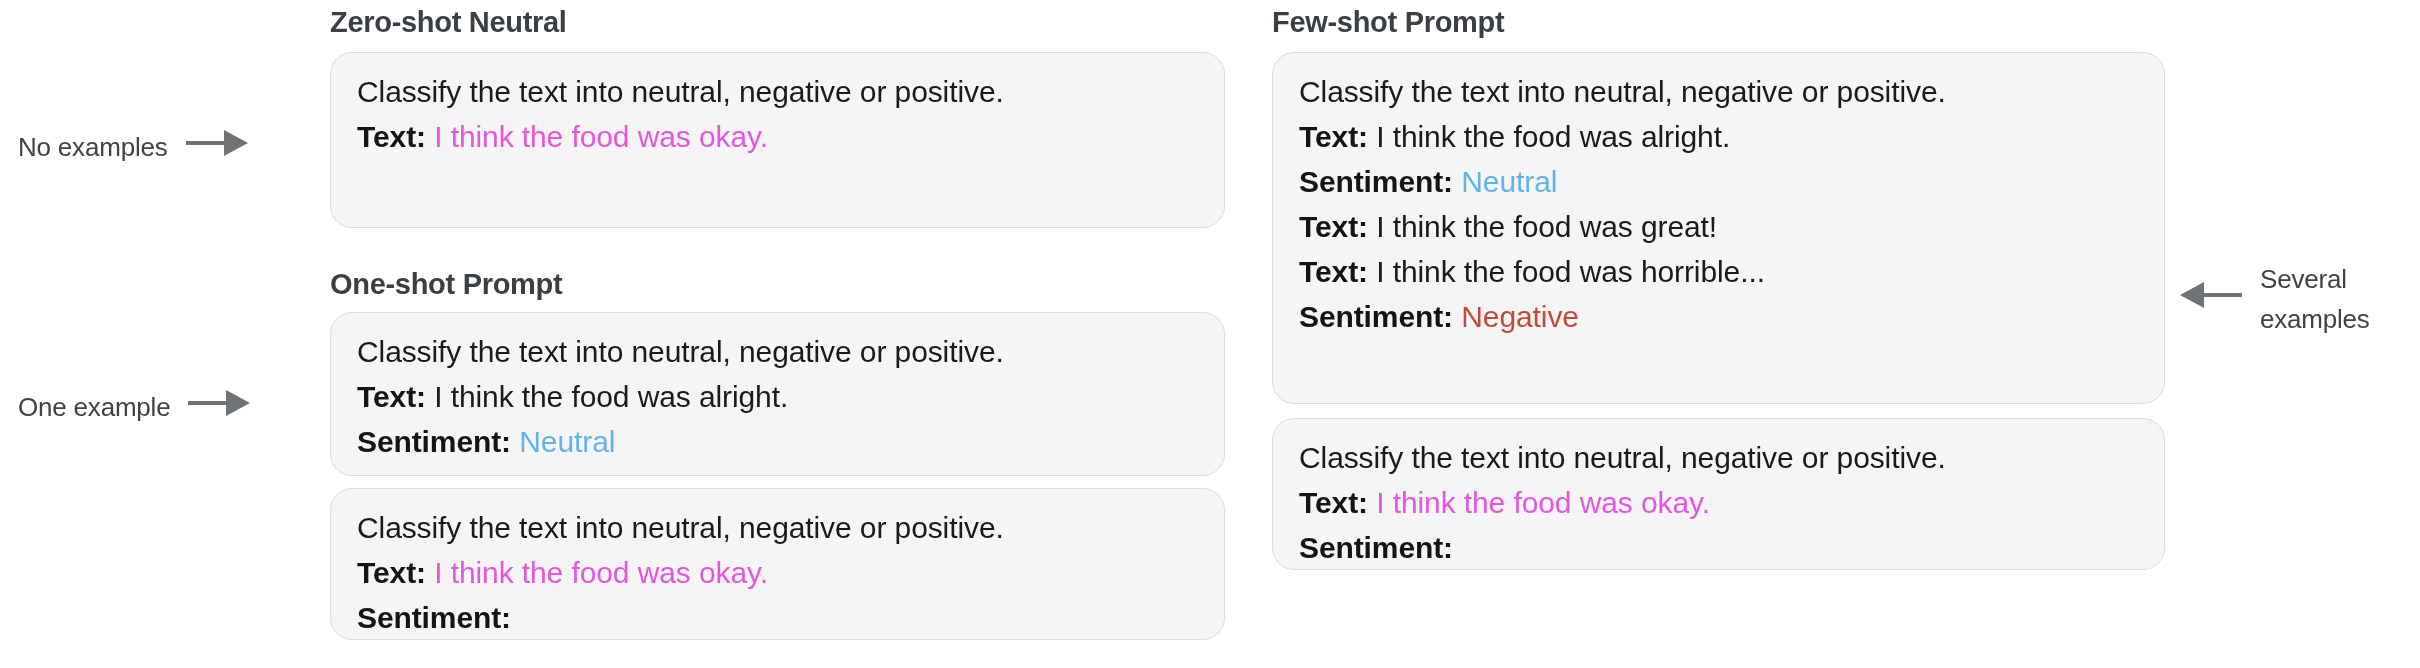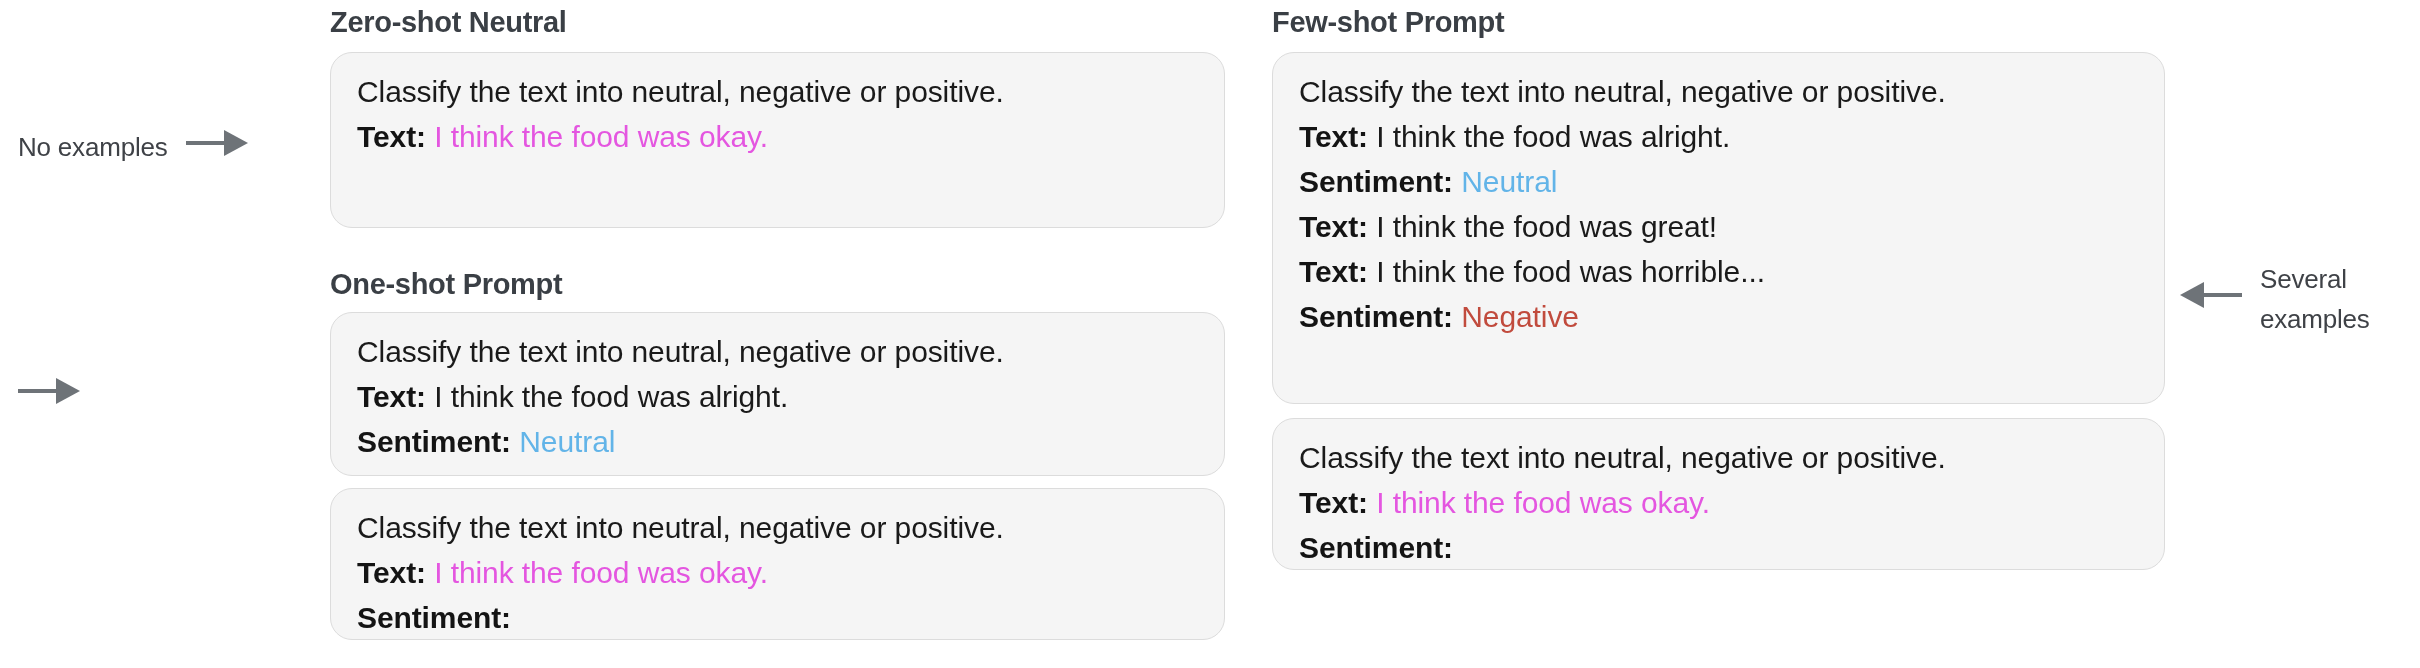--- a/index.html
+++ b/index.html
@@ -120,20 +120,21 @@
   </div>
   <div class="prompt-line">
     <span class="lbl">Text:</span> 
     <span class="val-query">I think the food was okay.</span>
   </div>
 </div>
 
 <div class="section-title" style="left:330px; top:268px;">One-shot Prompt</div>
 
 <div class="anno anno-left" style="left:18px; top:378px;">
+  <span class="anno-text">One example</span>
   <span class="arrow-right">
     <span class="shaft"></span>
       <span class="head"></span>
   </span>
 </div>
 
 <div class="prompt-box" style="left:330px; top:312px; width:895px; height:164px;">
   <div class="prompt-line">
     <span class="val-plain">Classify the text into neutral, negative or positive.</span>
   </div>

